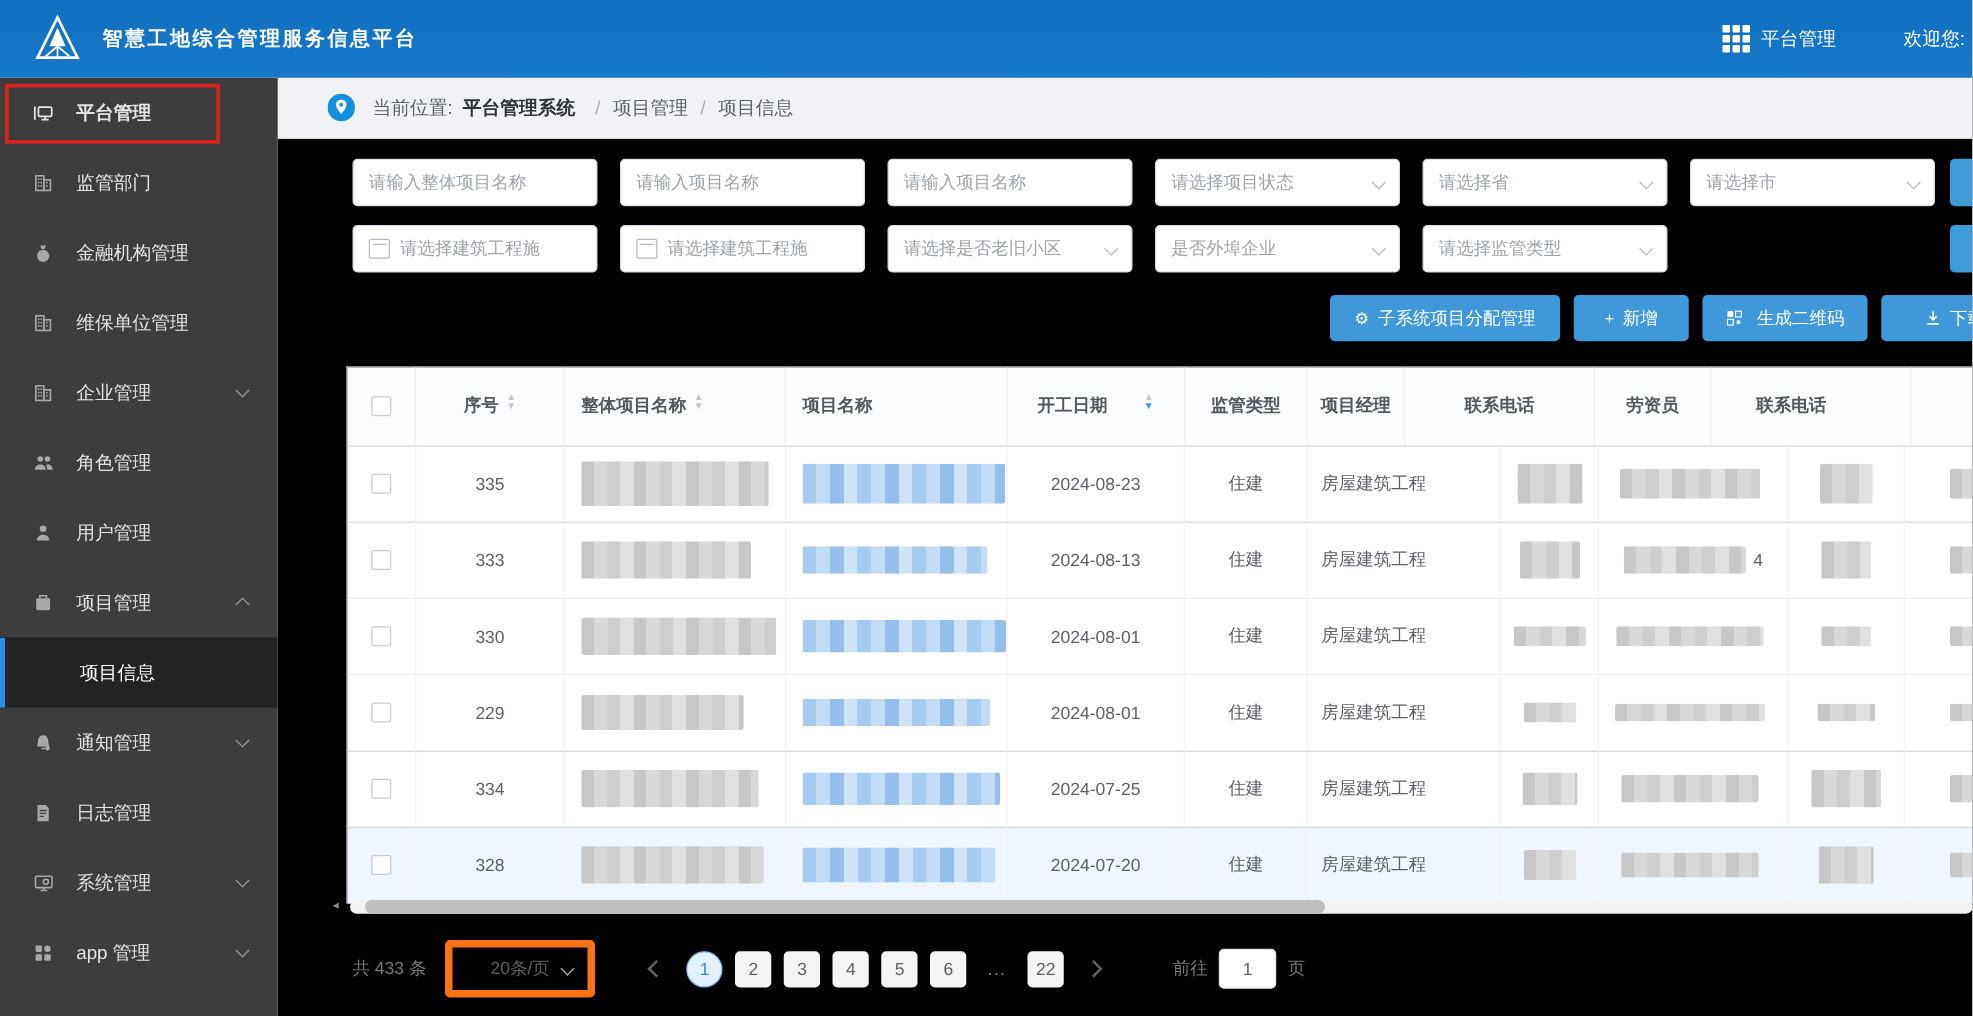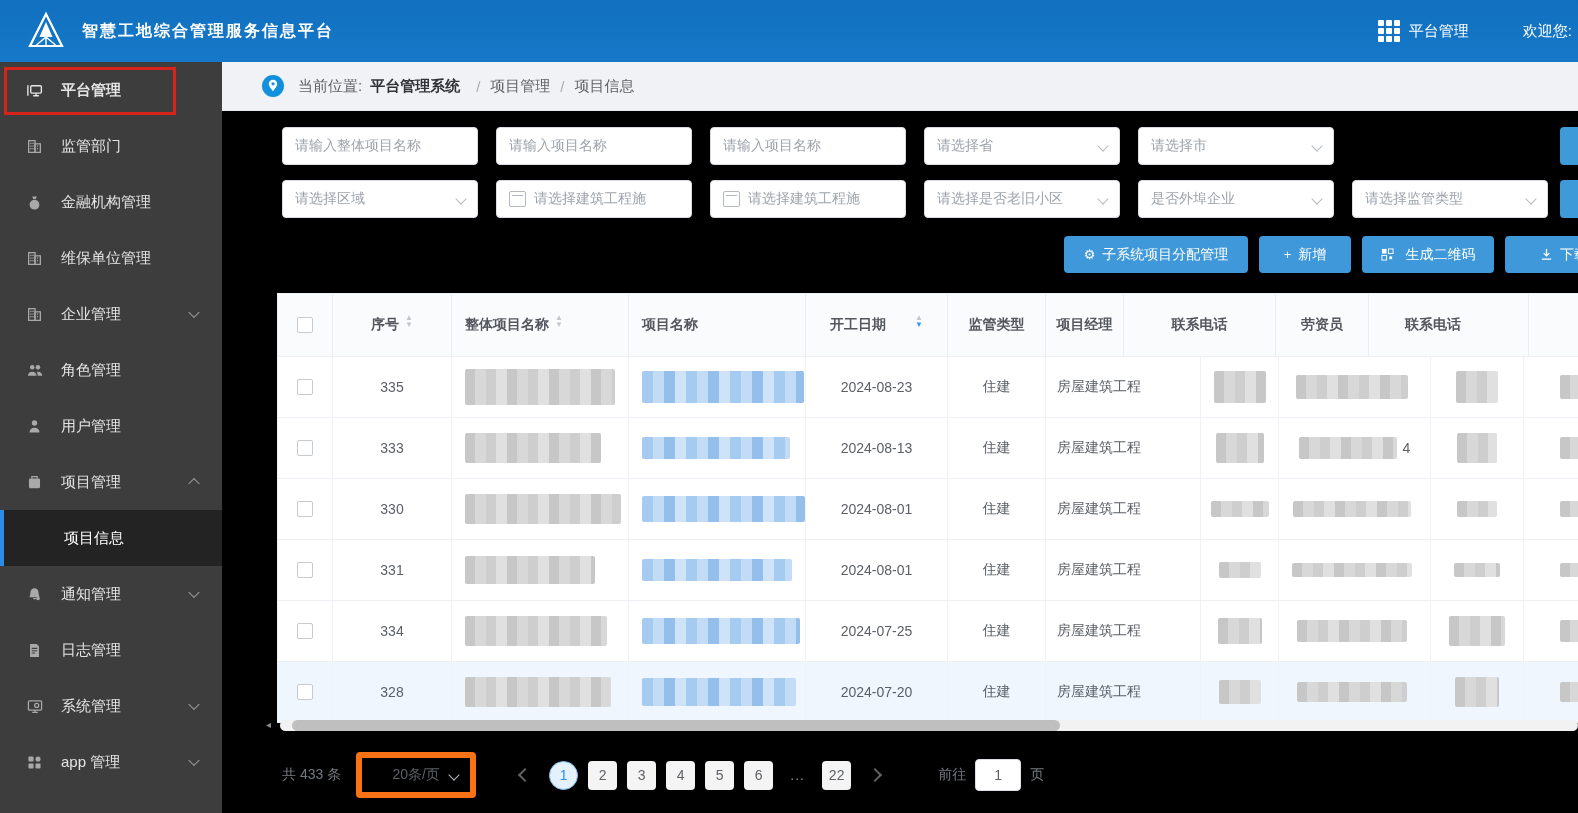--- a/index.html
+++ b/index.html
@@ -332,34 +332,34 @@
       <div class="field">
           <span class="txt">请输入整体项目名称</span>
         </div>
       <div class="field">
           <span class="txt">请输入项目名称</span>
         </div>
       <div class="field">
           <span class="txt">请输入项目名称</span>
         </div>
       <div class="field">
+          <span class="txt">请选择项目状态</span>
+          <span class="caret"></span>
+        </div>
+      <div class="field">
           <span class="txt">请选择省</span>
           <span class="caret"></span>
         </div>
       <div class="field">
           <span class="txt">请选择市</span>
           <span class="caret"></span>
         </div>
     </div>
 
     <div class="frow row2">
-      <div class="field">
-          <span class="txt">请选择区域</span>
-          <span class="caret"></span>
-        </div>
       <div class="field">
           <span class="cal"></span>
           <span class="txt">请选择建筑工程施</span>
         </div>
       <div class="field">
           <span class="cal"></span>
           <span class="txt">请选择建筑工程施</span>
         </div>
       <div class="field">
           <span class="txt">请选择是否老旧小区</span>
@@ -545,21 +545,21 @@
             </div>
           <div class="td c10">
               <span class="redact" style="width:58px;height:16px;"></span>
             </div>
         </div>
 
         <div class="tr">
           <div class="td c0">
               <span class="cb"></span>
             </div>
-          <div class="td c1">331</div>
+          <div class="td c1">229</div>
           <div class="td c2">
               <span class="redact" style="width:130px;height:28px;"></span>
             </div>
           <div class="td c3">
               <span class="redact blue" style="width:150px;height:22px;"></span>
             </div>
           <div class="td c4">2024-08-01</div>
           <div class="td c5">住建</div>
           <div class="td c6">房屋建筑工程</div>
           <div class="td c7">

